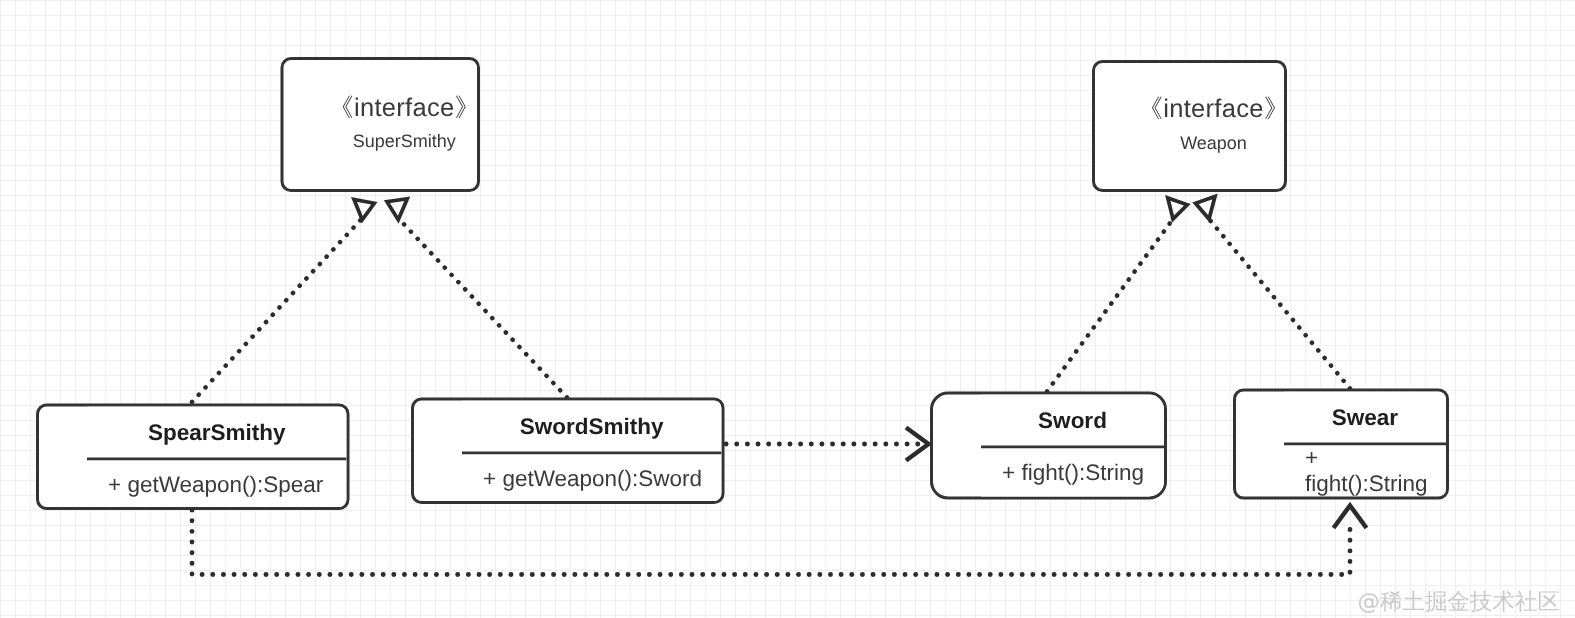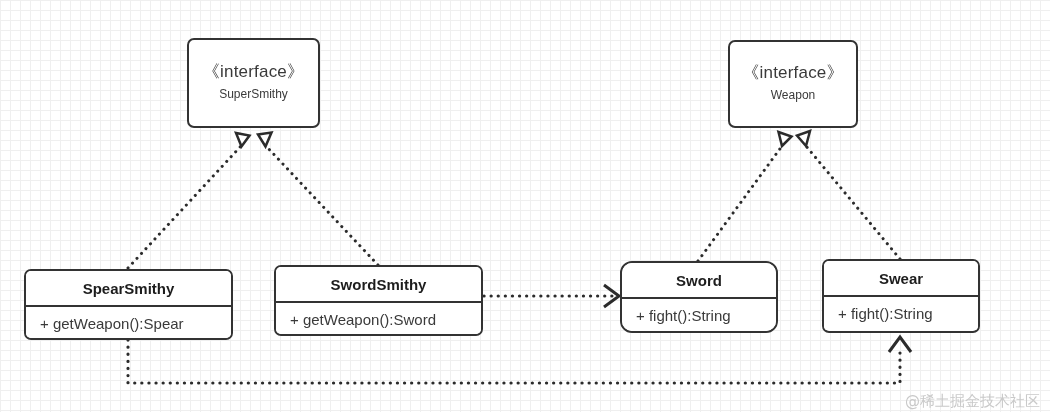--- a/index.html
+++ b/index.html
@@ -32,20 +32,21 @@
     pointer-events: none;
   }
 
   .node {
     position: absolute;
     box-sizing: border-box;
     background: #ffffff;
     border: 2.5px solid #333333;
     border-radius: 7px;
     overflow: hidden;
+    padding-left: 32px;
   }
 
   .iface {
     display: flex;
     flex-direction: column;
     align-items: center;
     justify-content: center;
     color: #3a3a3a;
   }
   .iface .stereotype {
@@ -146,19 +147,19 @@
   <div class="node cls" style="left:24px; top:269px; width:209px; height:71px;">
     <div class="cls-title">SpearSmithy</div>
     <div class="cls-members">+ getWeapon():Spear</div>
   </div>
 
   <div class="node cls" style="left:620px; top:261px; width:158px; height:72px;border-radius:12px;">
     <div class="cls-title">Sword</div>
     <div class="cls-members">+ fight():String</div>
   </div>
 
-  <div class="node cls" style="left:822px; top:259px; width:158px; height:74px;">
+  <div class="node cls" style="left:822px; top:259px; width:144px; height:74px;">
     <div class="cls-title">Swear</div>
     <div class="cls-members">+ fight():String</div>
   </div>
 
   <div class="watermark">@稀土掘金技术社区</div>
 </div>
 
 </body></html>

